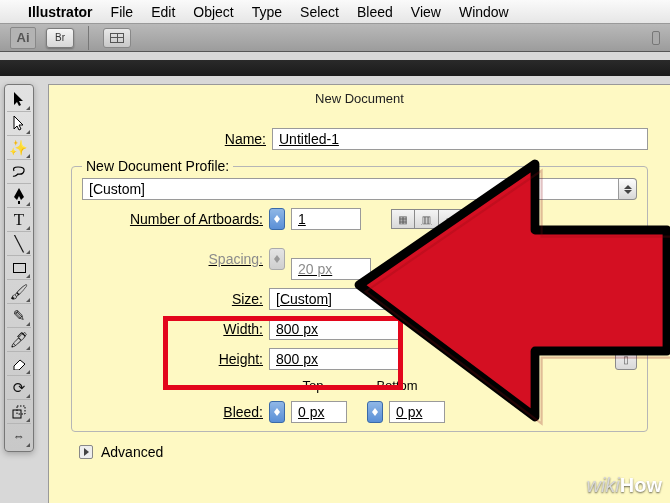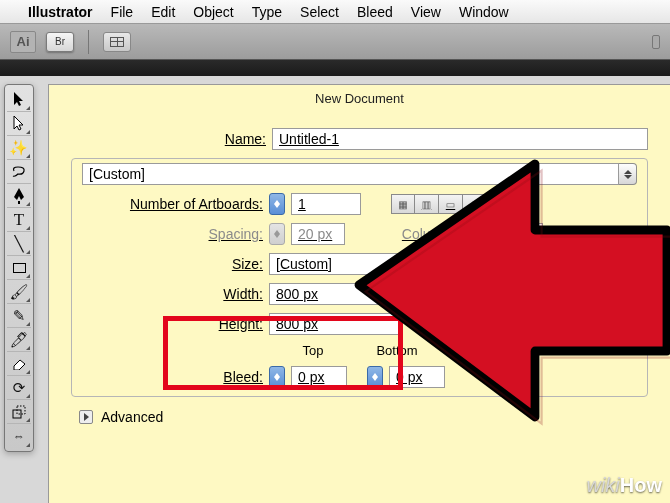--- a/index.html
+++ b/index.html
@@ -5,21 +5,21 @@
   * { box-sizing: border-box; margin: 0; padding: 0; font-family: "Lucida Grande", "Helvetica Neue", Arial, sans-serif; }
   body { width: 670px; height: 503px; background: #d8d8d8; position: relative; overflow: hidden; font-size: 13px; color: #000; }
   
   
   .mac-menubar { height: 24px; background: linear-gradient(#fafafa,#e6e6e6); border-bottom:1px solid #9a9a9a; display:flex; align-items:center; padding:0 10px; gap:18px; font-size:14px; }
   .apple-icon { font-size:16px; }
   .menubar-item { cursor:default; }
   .menubar-app { font-weight:bold; }
   
   
-  .app-bar { height:36px; background: linear-gradient(#b9b9b9,#9c9c9c); border-bottom:1px solid #555; display:flex; align-items:center; padding:0 10px; gap:10px;text-align:center; }
+  .app-bar { height:28px; background: linear-gradient(#b9b9b9,#9c9c9c); border-bottom:1px solid #555; display:flex; align-items:center; padding:0 10px; gap:10px;text-align:center; }
   .ai-logo { width:26px; height:22px; background:#b3b3b3; border:1px solid #888; border-radius:2px; display:flex; align-items:center; justify-content:center; font-size:13px; font-weight:bold; color:#555; }
   .ws-btn { width:28px; height:20px; background:linear-gradient(#f5f5f5,#d7d7d7); border:1px solid #7a7a7a; border-radius:3px; display:flex; align-items:center; justify-content:center; font-size:10px; color:#333; box-shadow: 0 1px 2px rgba(0,0,0,.3); }
   .vsep { width:1px; height:24px; background:#777; margin:0 4px; }
   .docgrid-btn { width:28px; height:20px; background:linear-gradient(#e8e8e8,#c8c8c8); border:1px solid #888; border-radius:3px; display:flex; align-items:center; justify-content:center; }
   .docgrid-ic { width:14px; height:10px; border:1px solid #555; background:
       linear-gradient(#555,#555) 50% 0/1px 100% no-repeat,
       linear-gradient(#555,#555) 0 50%/100% 1px no-repeat; }
   .flyout { width:8px; height:14px; background:#aaa; border:1px solid #777; border-radius:2px; margin-left:auto; }
 
   
@@ -150,20 +150,21 @@
 
 <div class="dialog">
   <div class="dlg-title">New Document</div>
   <div class="dlg-body">
     <div class="row">
       <span class="lbl">Name:</span>
       <input class="txt wide" value="Untitled-1" style="">
     </div>
 
     <fieldset class="profile">
+      <legend>New Document Profile:</legend>
 
       <div class="sel-wrap" style="margin:-6px 0 8px 0">
         <div class="sel">
             <span>[Custom]</span>
           </div>
         <div class="sel-btn">
             <span class="tri-up"></span>
             <span class="tri-dn"></span>
           </div>
       </div>
@@ -184,21 +185,21 @@
         </div>
         <div class="dir-btn">→</div>
       </div>
 
       <div class="row">
         <span class="lbl dim" style="width:181px">Spacing:</span>
         <div class="stepper dim">
             <span class="tri-up"></span>
             <span class="tri-dn"></span>
           </div>
-        <input class="txt dim" style="width: 54px;" disabled="" value="20 px">
+        <input class="txt dim" style="width: 80px; margin-top: 20px;" disabled="" value="20 px">
         <span class="lbl dim" style="width:110px;text-align:right">Columns:</span>
         <div class="stepper dim">
             <span class="tri-up"></span>
             <span class="tri-dn"></span>
           </div>
         <input class="txt dim" style="width: 54px;" disabled="" value="1">
       </div>
 
       <div class="row">
         <span class="lbl" style="width:181px">Size:</span>

